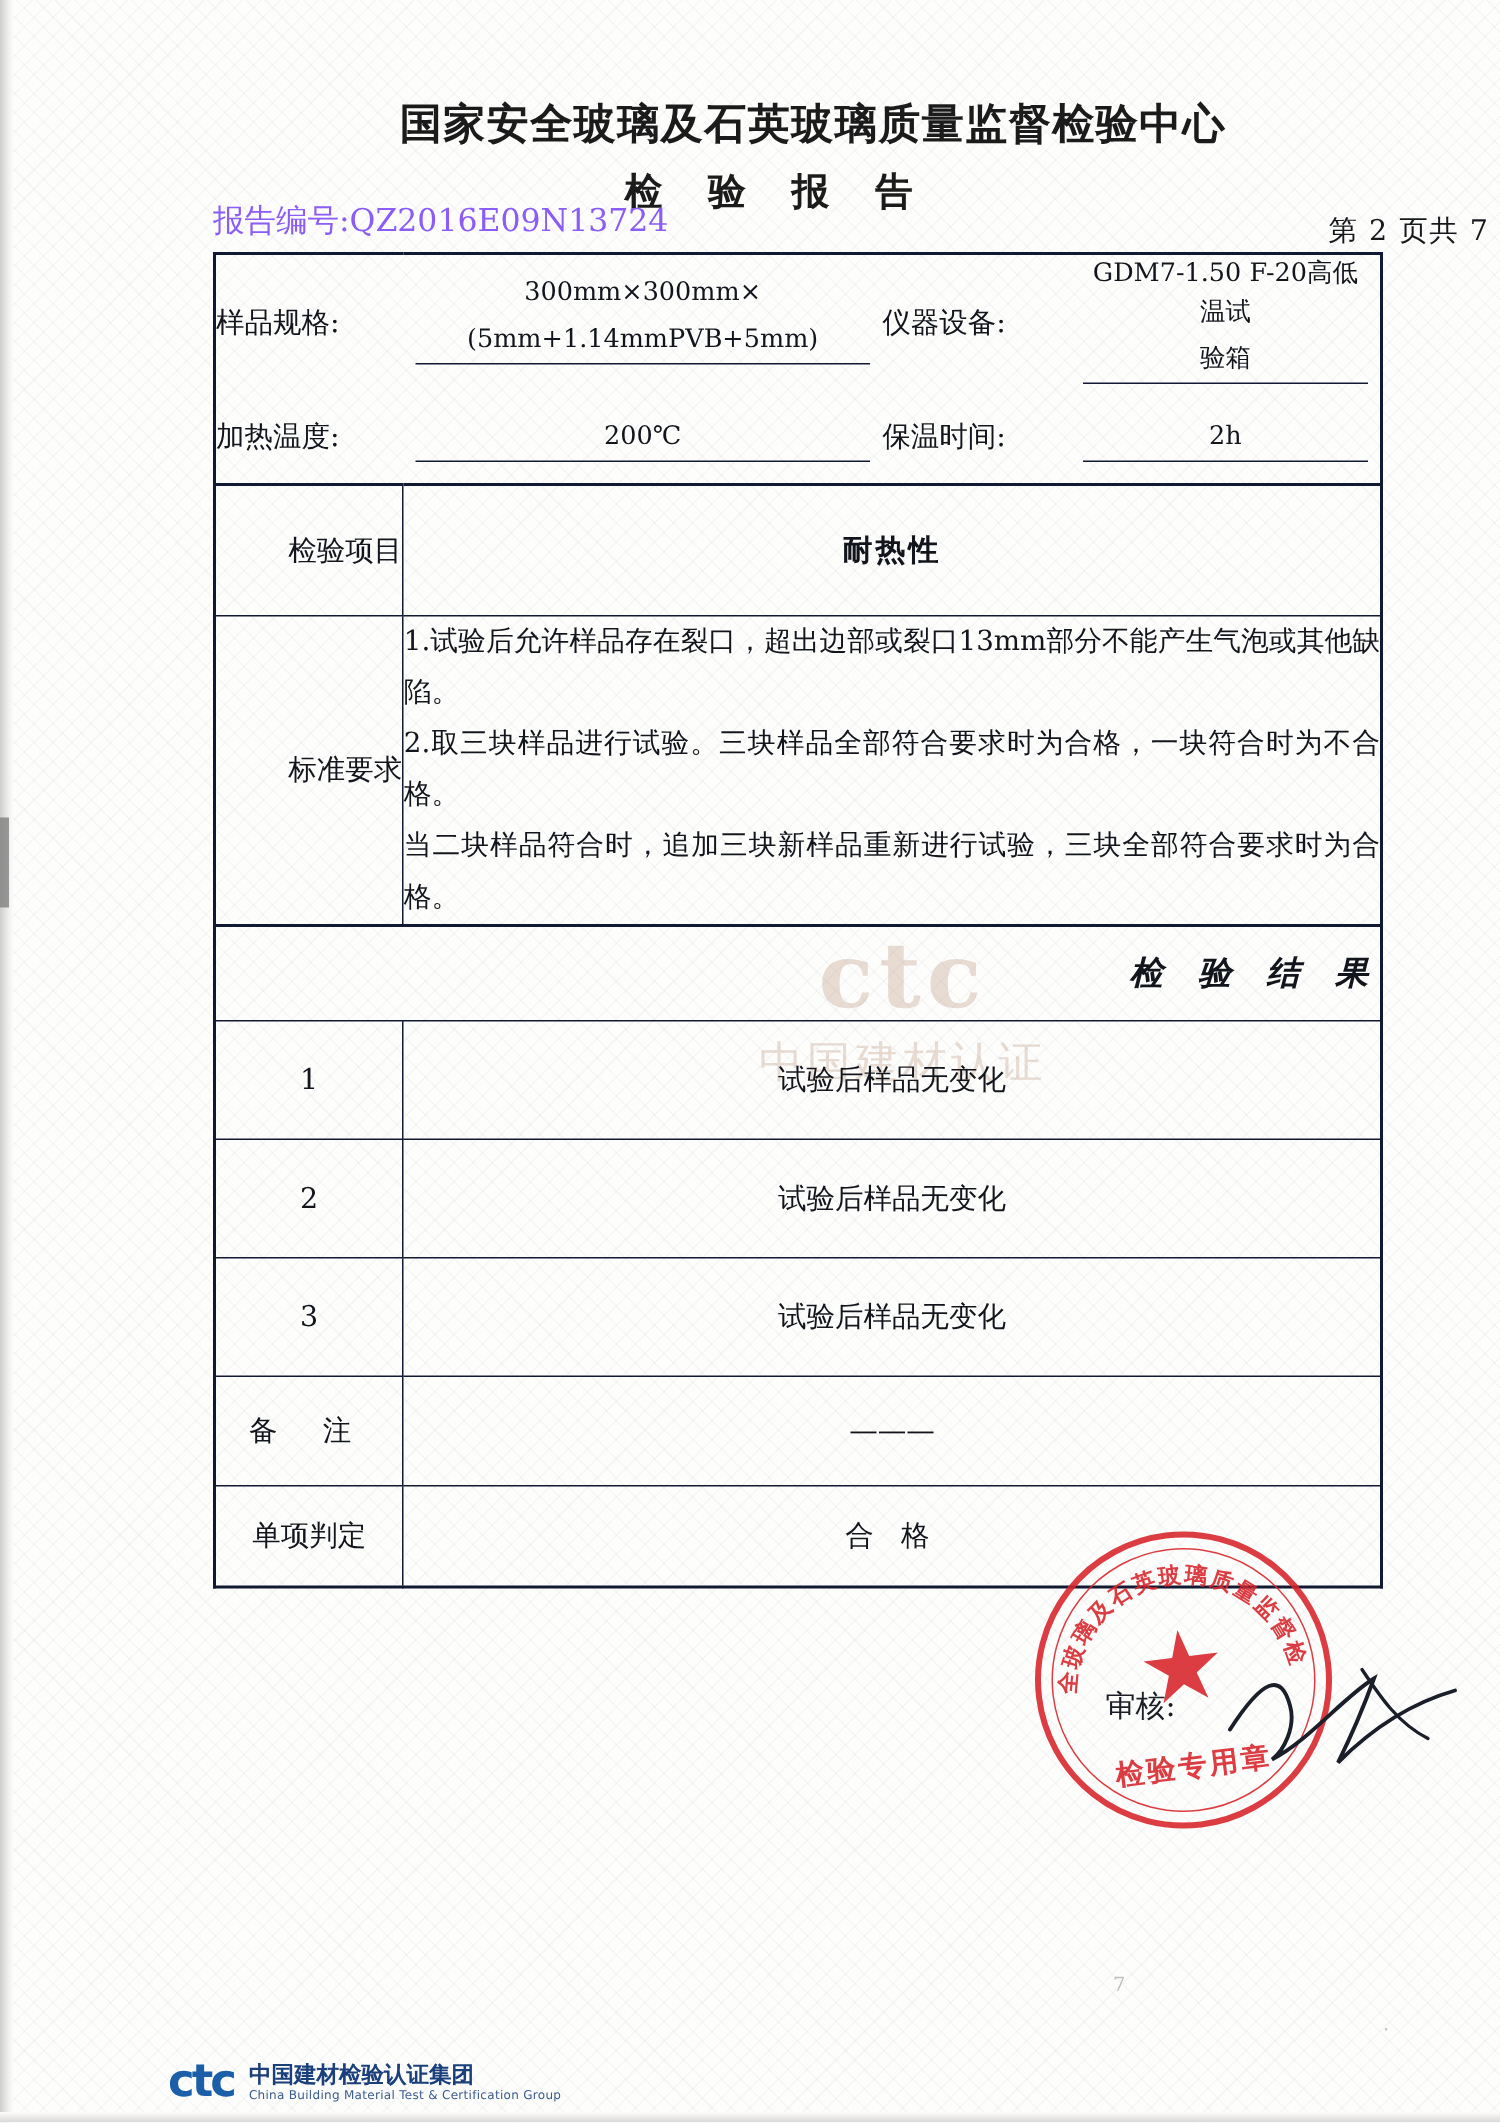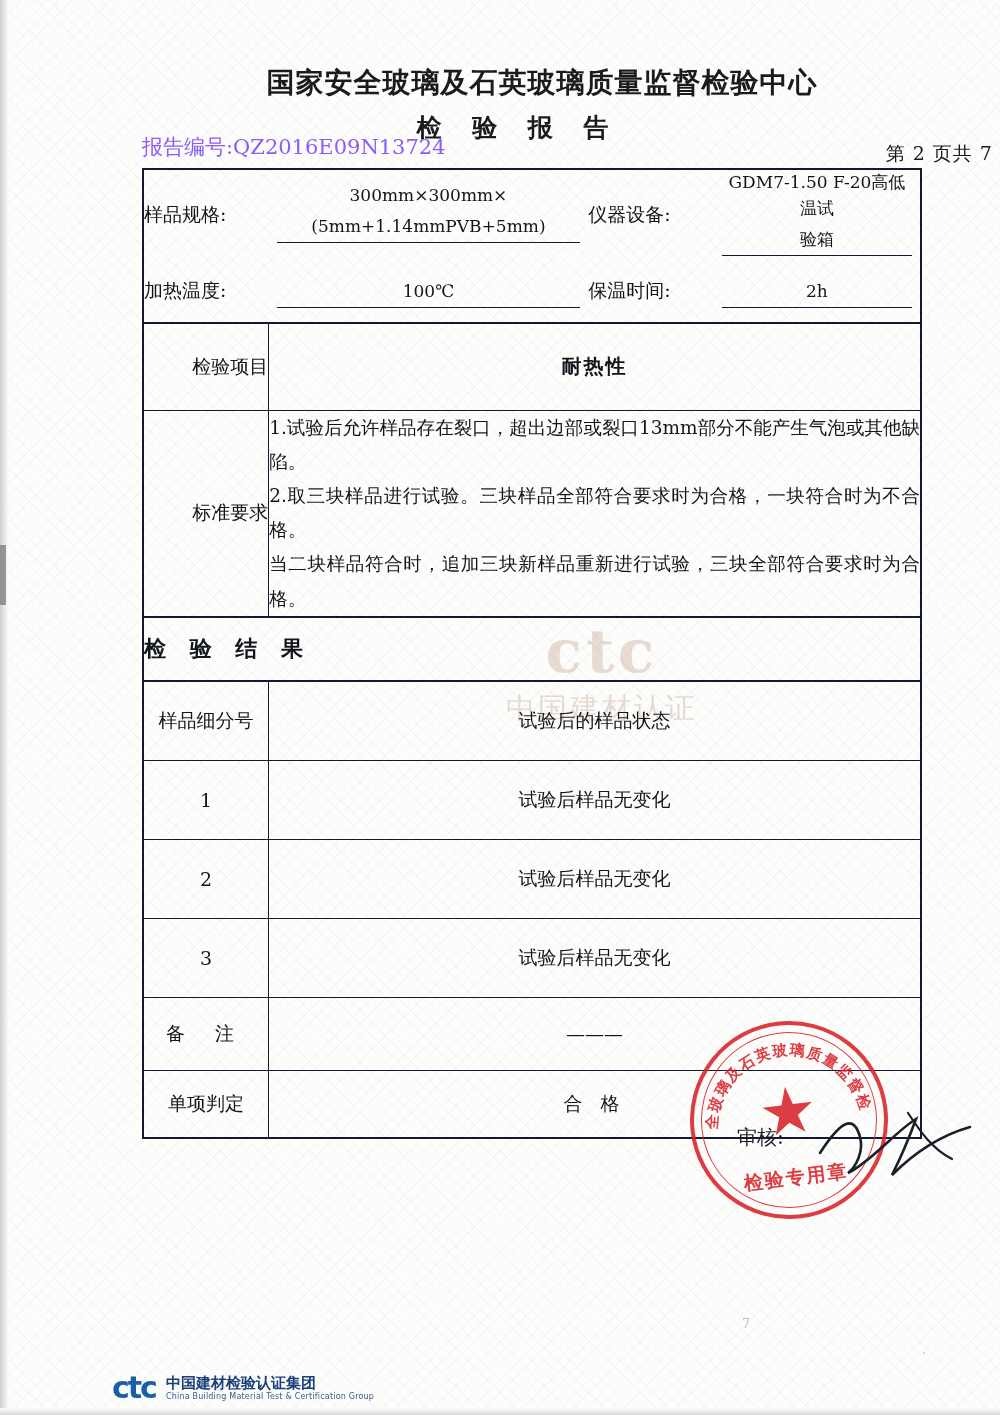--- a/index.html
+++ b/index.html
@@ -160,25 +160,26 @@
     font-weight: bold;
     letter-spacing: 2px;
   }
   .req-text {
     font-size: 18.5px;
     line-height: 1.85;
     padding: 12px 14px 12px 10px;
     text-align: justify;
   }
   .result-head {
-    text-align: left;
+    text-align: right;
     font-size: 22px;
     font-weight: bold;
     letter-spacing: 8px;
     padding: 18px 0;
+    font-style: italic;
   }
   .res-row-label {
     text-align: center;
     font-size: 19px;
   }
   .res-row-value {
     text-align: center;
     font-size: 19px;
   }
   .spaced-2 { letter-spacing: 6px; }
@@ -360,21 +361,21 @@
           <td class="lbl nb-b nb-r nb-l">仪器设备:</td>
           <td class="nb-b nb-l">
             <span class="plain-val">GDM7-1.50 F-20高低温试</span>
             <span class="underline-val">验箱</span>
           </td>
         </tr>
 
         <tr>
           <td class="lbl nb-t nb-r" style="height:62px">加热温度:</td>
           <td class="nb-t nb-l nb-r">
-            <span class="underline-val last" style="margin-top:12px">100℃</span>
+            <span class="underline-val last" style="margin-top:12px">200℃</span>
           </td>
           <td class="lbl nb-t nb-r nb-l">保温时间:</td>
           <td class="nb-t nb-l">
             <span class="underline-val last" style="margin-top:12px">2h</span>
           </td>
         </tr>
 
         <tr>
           <td class="lbl-c" style="height:86px;border-top:2px solid #121a33">检验项目</td>
           <td class="item-title" colspan="3" style="border-top:2px solid #121a33">耐热性</td>
@@ -386,24 +387,20 @@
             <div>1.试验后允许样品存在裂口，超出边部或裂口13mm部分不能产生气泡或其他缺陷。</div>
             <div>2.取三块样品进行试验。三块样品全部符合要求时为合格，一块符合时为不合格。</div>
             <div>当二块样品符合时，追加三块新样品重新进行试验，三块全部符合要求时为合格。</div>
           </td>
         </tr>
 
         <tr>
           <td colspan="4" class="result-head" style="height:62px;border-top:2px solid #121a33">检 验 结 果</td>
         </tr>
 
-        <tr>
-          <td class="res-row-label" style="height:78px;border-top:2px solid #121a33">样品细分号</td>
-          <td colspan="3" class="res-row-value" style="border-top:2px solid #121a33">试验后的样品状态</td>
-        </tr>
 
         <tr>
           <td class="res-row-label" style="height:78px">1</td>
           <td colspan="3" class="res-row-value">试验后样品无变化</td>
         </tr>
         <tr>
           <td class="res-row-label" style="height:78px">2</td>
           <td colspan="3" class="res-row-value">试验后样品无变化</td>
         </tr>
         <tr>

